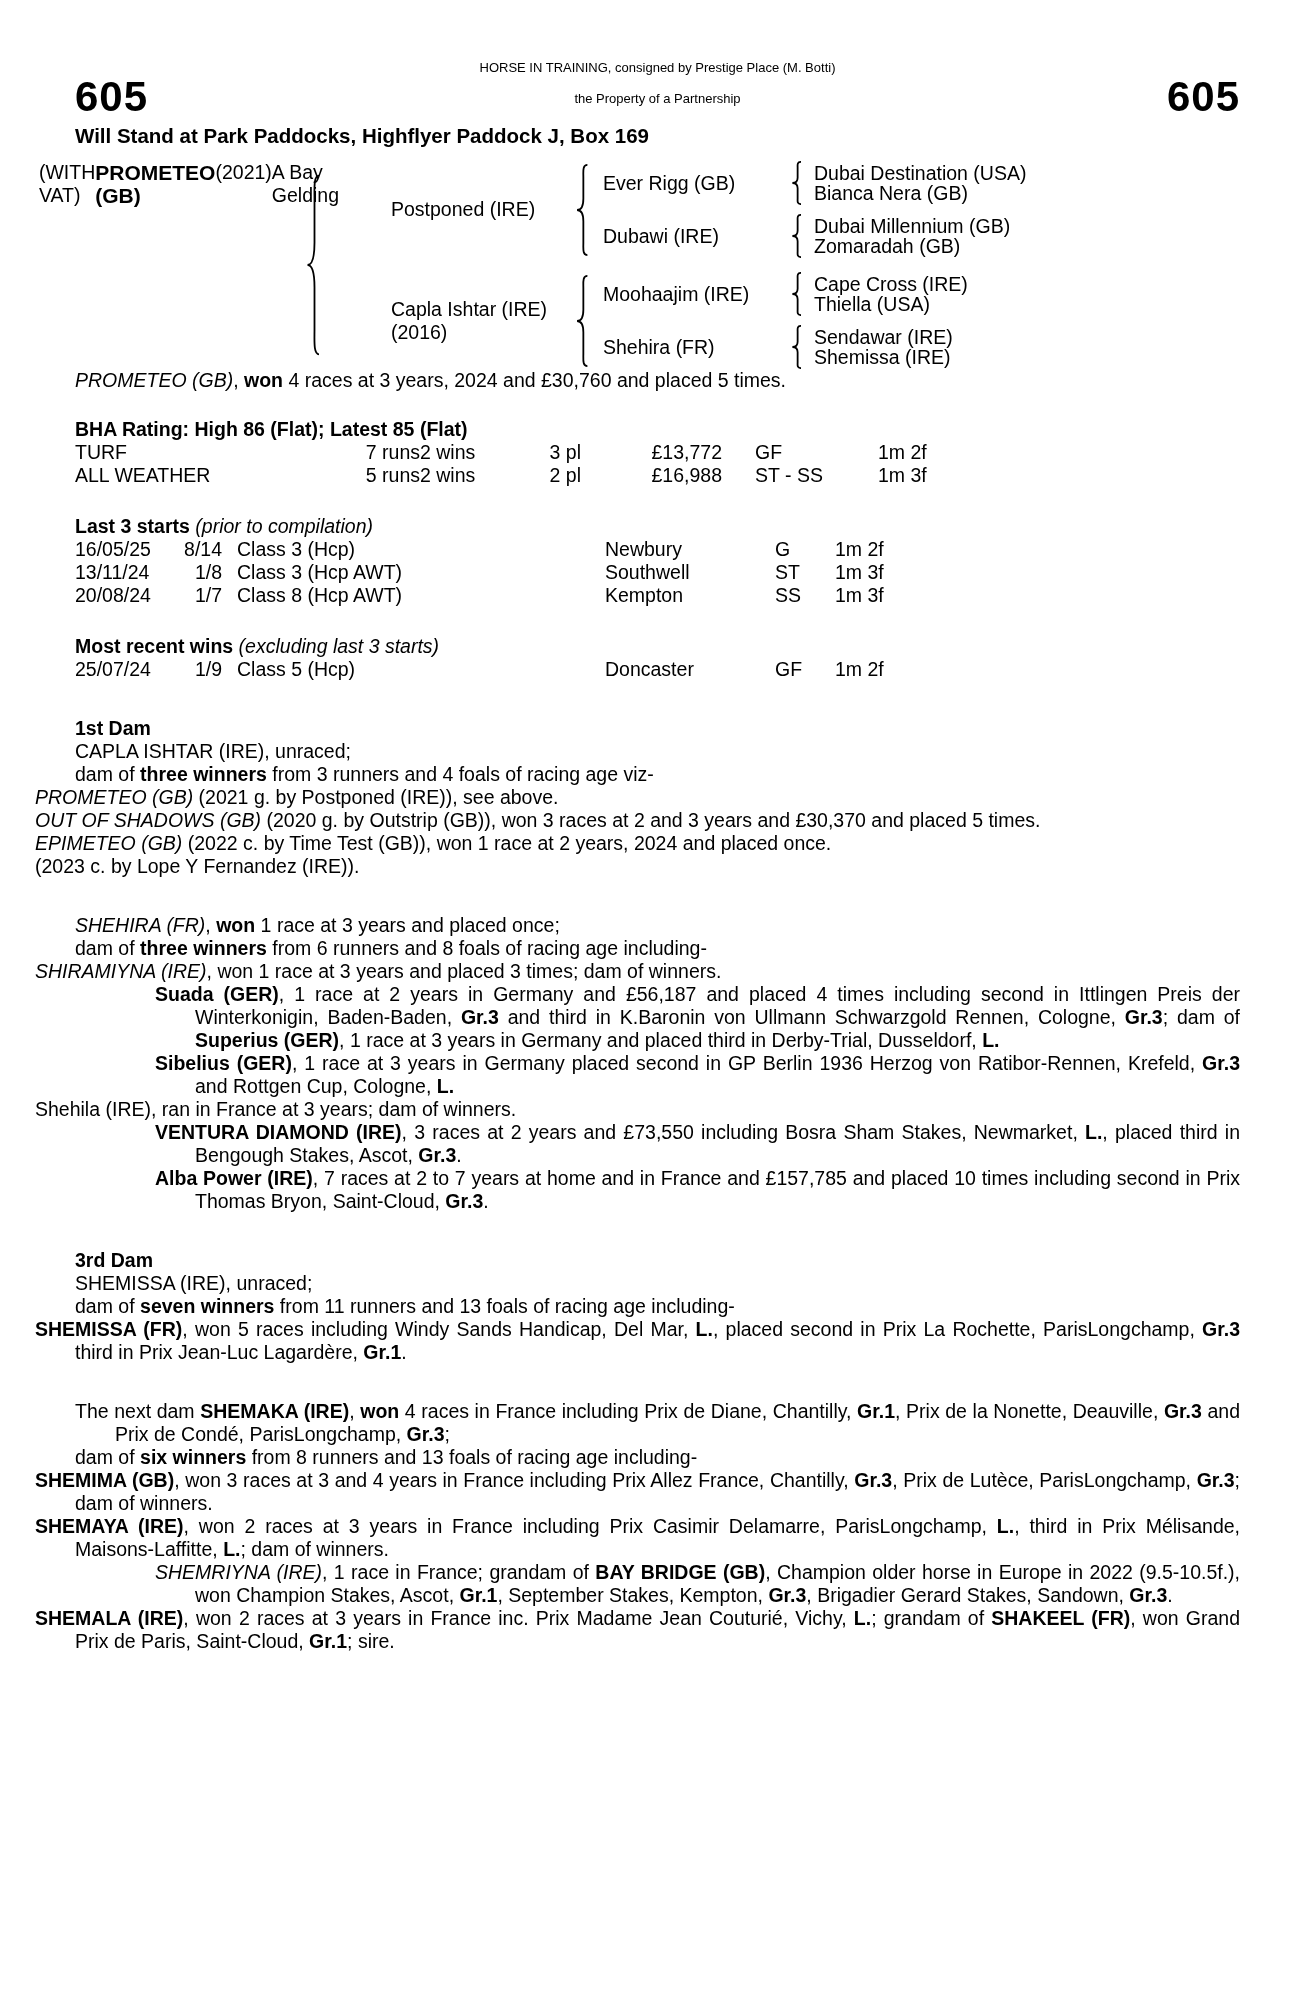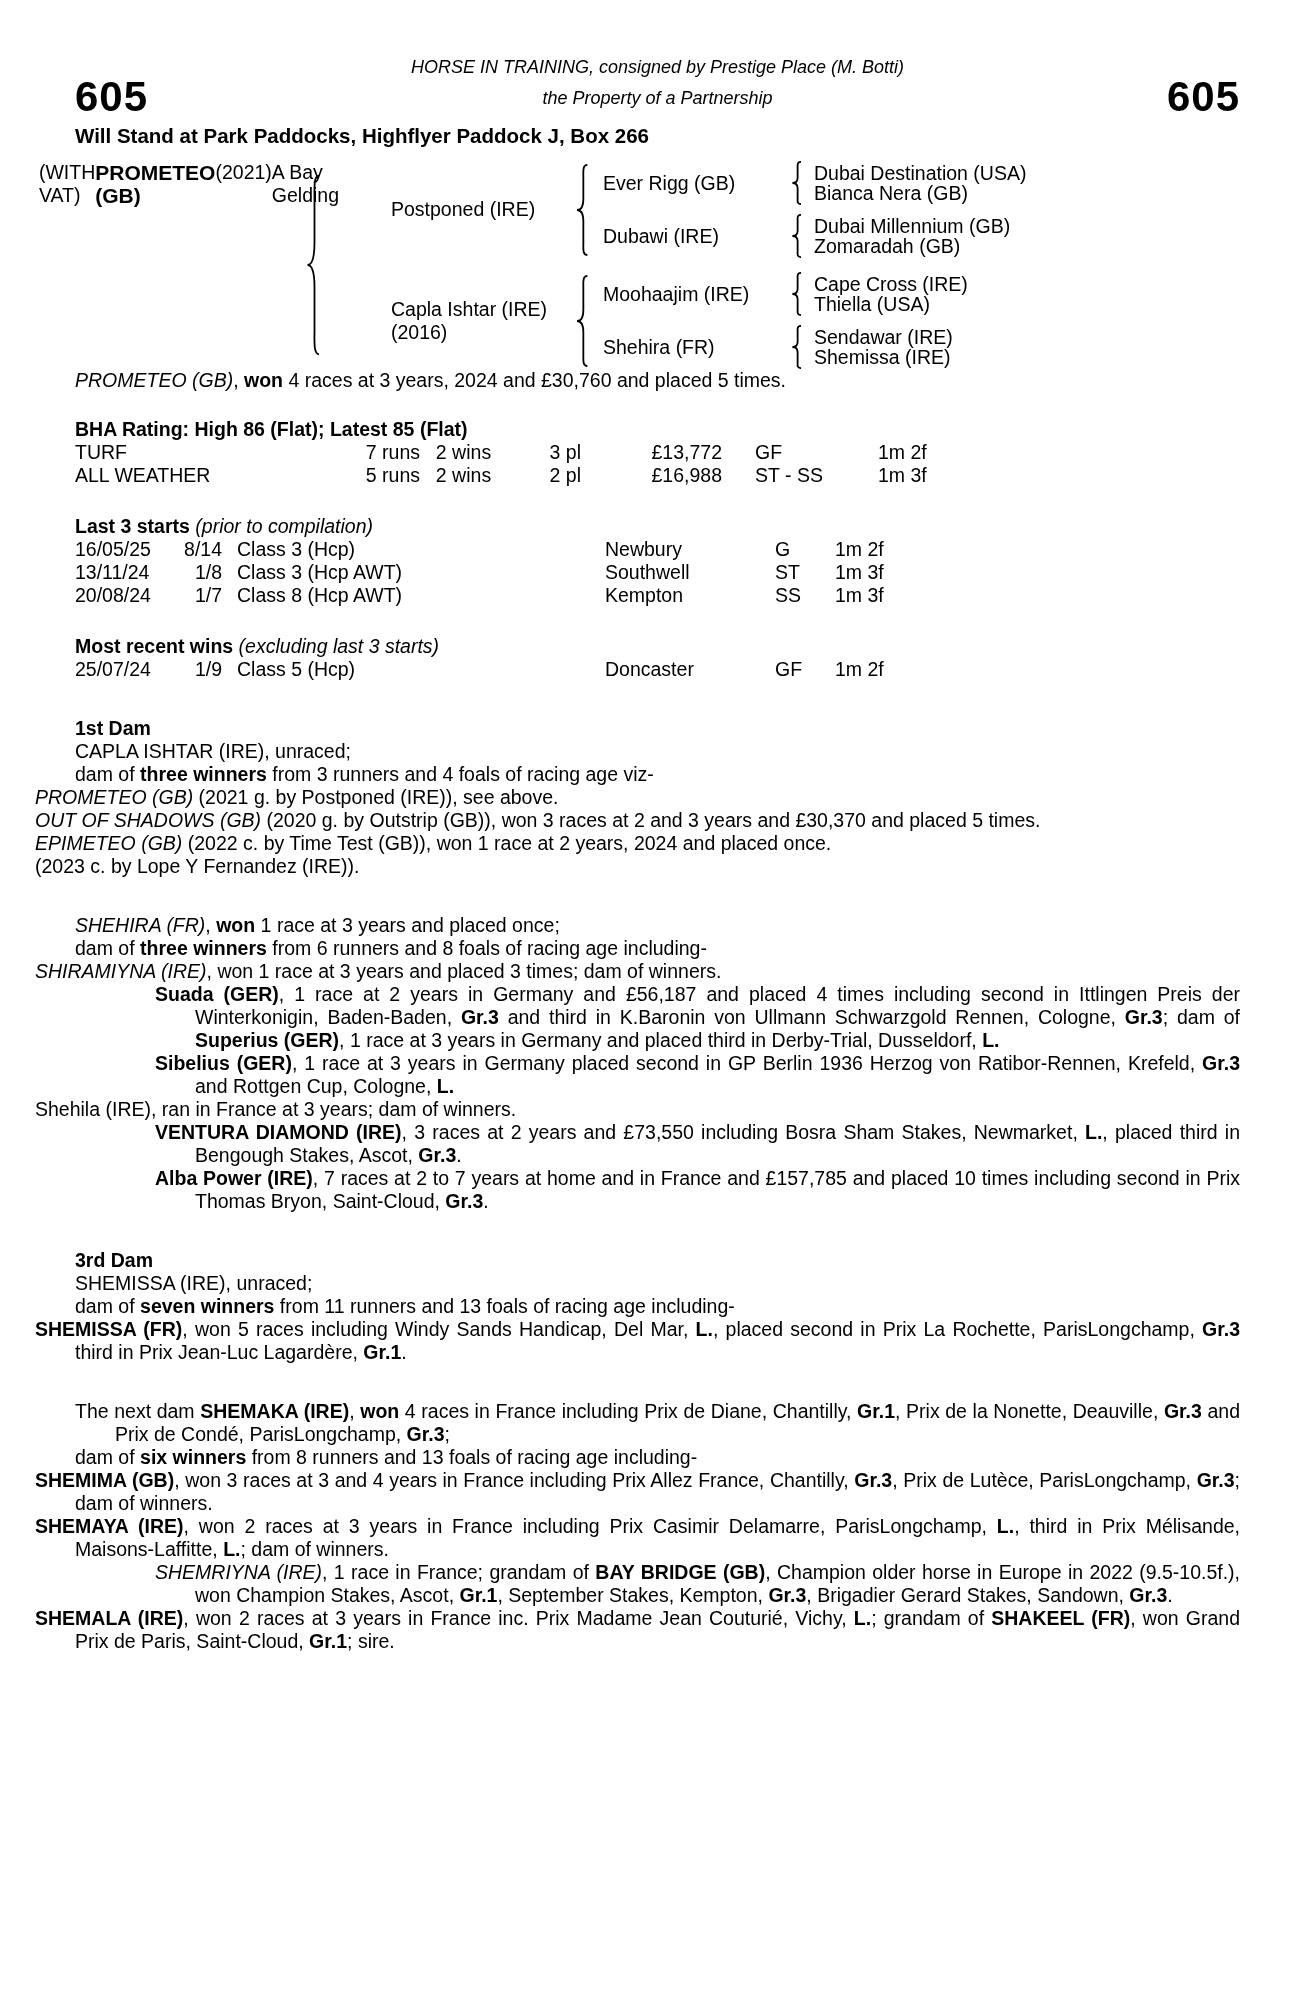--- a/index.html
+++ b/index.html
@@ -4,21 +4,21 @@
 <style>
   html,body{margin:0;padding:0;background:#888;}
   .page{
     width:1315px;height:2000px;background:#ffffff;color:#000;
     font-family:"Liberation Sans",sans-serif;font-size:19.5px;line-height:23px;
     box-sizing:border-box;padding:52px 75px 0 75px;position:relative;overflow:hidden;
   }
   
   .hdr{display:flex;align-items:flex-end;}
   .lot{font-size:42px;font-weight:bold;line-height:34px;letter-spacing:1px;}
-  .titles{flex:1;text-align:center;font-style:italic;font-size:18px;line-height:31px;}
+  .titles{flex:1;text-align:center;font-size:13px;line-height:31px;}
   .stand{font-weight:bold;font-size:20.5px;margin-top:10px;}
   
   .ped{display:flex;margin-top:14px;}
   .ped-left{width:228px;display:flex;flex-direction:row;justify-content:center;}
   .ped-left .pname{font-weight:bold;font-size:21px;}
   .ped-body{display:flex;align-items:center;flex:1;}
   .halves{display:flex;flex-direction:column;gap:14px;}
   .half{display:flex;align-items:center;}
   .gen1{width:250px;padding-left:68px;box-sizing:border-box;}
   .gen2wrap{display:flex;flex-direction:column;gap:9px;}
@@ -26,21 +26,21 @@
   .gen2name{width:198px;padding-left:12px;box-sizing:border-box;}
   .gen3pair{display:flex;flex-direction:column;justify-content:center;padding-left:10px;}
   .gen3{line-height:20.5px;}
   .brace{flex:0 0 auto;display:block;}
   
   .summary{margin-top:34px;}
   
   .bha-head{font-weight:bold;margin-top:26px;}
   .trow{white-space:nowrap;}
   .trow span{display:inline-block;vertical-align:top;}
-  .c1{width:220px;} .c2{width:125px;text-align:right;} .c3{width:87px;text-align:center;}
+  .c1{width:220px;} .c2{width:125px;text-align:right;} .c3{width:87px;text-align:left;}
   .c4{width:74px;text-align:right;} .c5{width:126px;text-align:right;margin-left:15px;}
   .c6{width:123px;padding-left:33px;box-sizing:content-box;} .c7{}
   .sec-head{margin-top:28px;}
   .sec-head .ttl{font-weight:bold;} .sec-head .note{font-style:italic;}
   .d1{width:95px;} .d2{width:52px;text-align:right;} .d3{width:383px;padding-left:15px;box-sizing:border-box;}
   .d4{width:170px;} .d5{width:60px;} .d6{}
   .recent{margin-top:24px;}
   
   .dams{margin-top:36px;}
   .dam-sec{margin-top:36px;}
@@ -60,21 +60,21 @@
 
   <div class="hdr">
     <div class="lot">605</div>
     <div class="titles">
       <div>HORSE IN TRAINING, consigned by Prestige Place (M. Botti)</div>
       <div>the Property of a Partnership</div>
     </div>
     <div class="lot">605</div>
   </div>
 
-  <div class="stand">Will Stand at Park Paddocks, Highflyer Paddock J, Box 266</div>
+  <div class="stand">Will Stand at Park Paddocks, Highflyer Paddock J, Box 169</div>
 
   <div class="ped" id="pedigree">
       <div class="ped-left">
         <div>(WITH VAT)</div>
         <div class="pname">PROMETEO (GB)</div>
         <div>(2021)</div>
         <div>A Bay Gelding</div>
       </div>
       <div class="ped-body">
         <svg viewBox="0 0 20 100" preserveAspectRatio="none" class="brace" style="width: 20px; height: 186px;">

